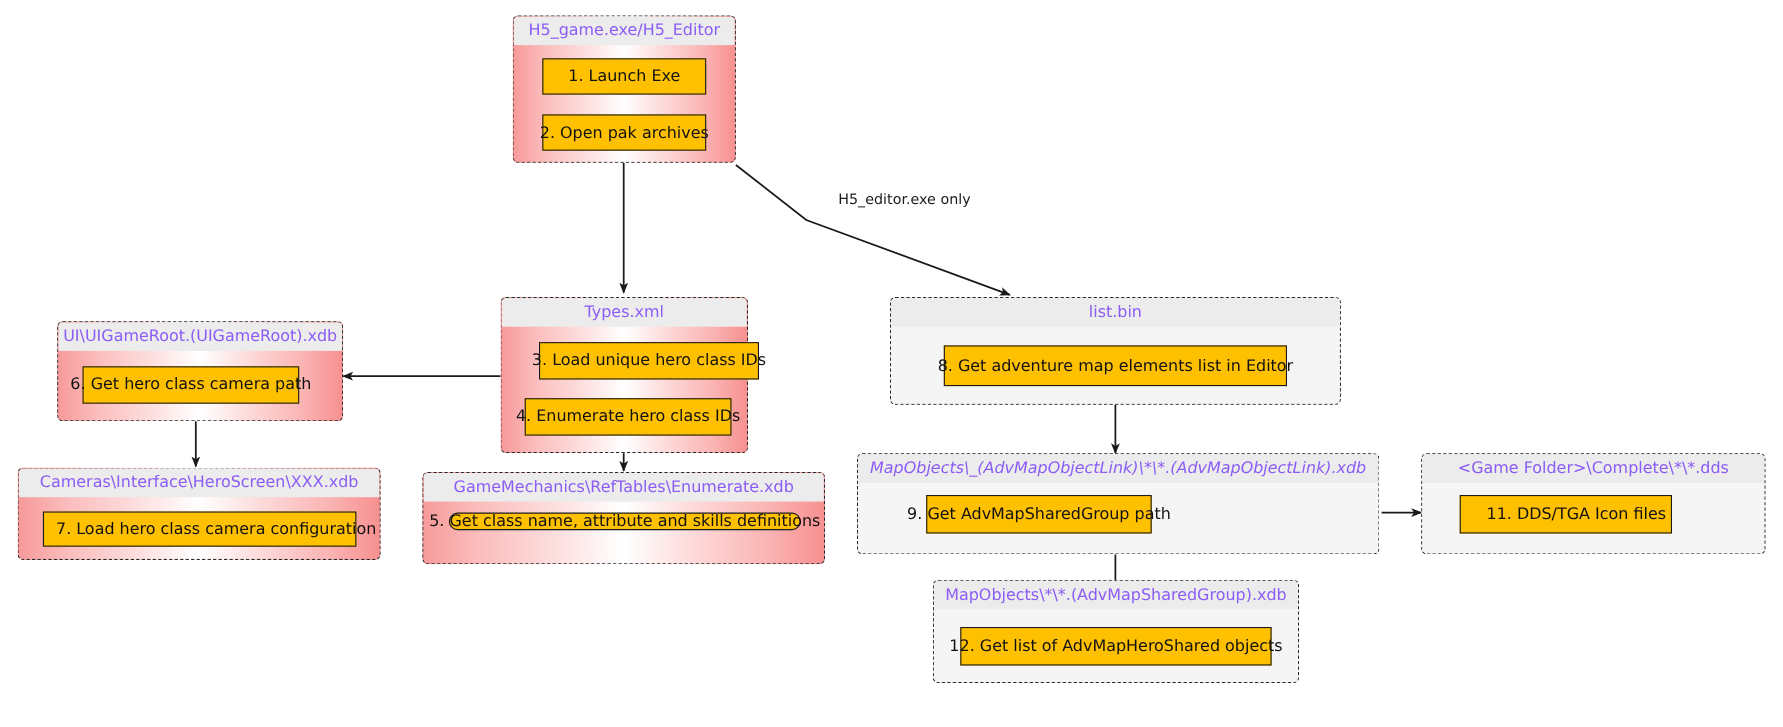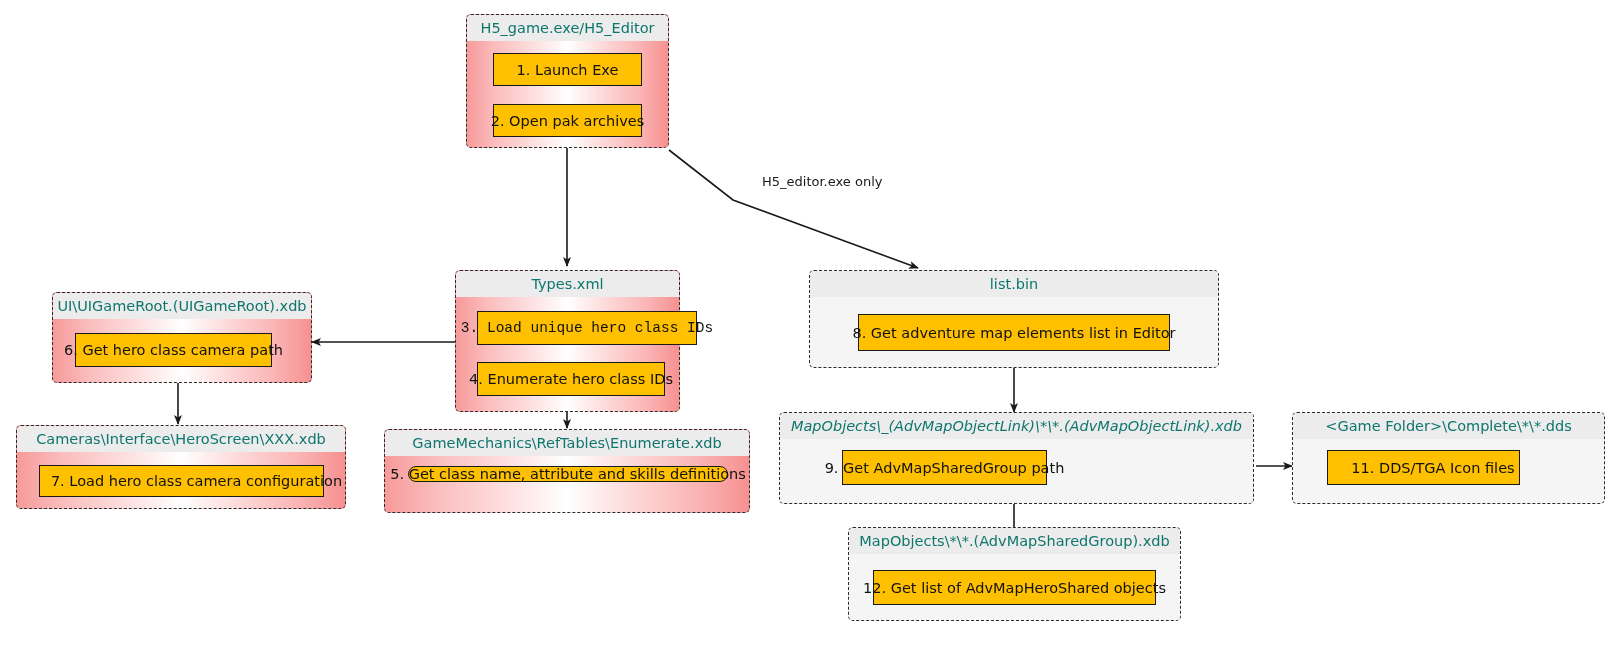--- a/index.html
+++ b/index.html
@@ -31,21 +31,21 @@
   .cluster.grey{
     background:#f5f5f5;
   }
   .cluster-title{
     position:absolute;
     left:0;right:0;top:0;
     height:26px;
     line-height:26px;
     text-align:center;
     font-size:14.5px;
-    color:#0f766e;
+    color:#8b5cf6;
     background:#ececec;
     white-space:nowrap;
     overflow:hidden;
   }
   .cluster.grey .cluster-title{background:#ececec;}
 
   
   .node{
     position:absolute;
     background:#ffc000;
@@ -127,21 +127,21 @@
 
   <div class="cluster pink" style="left:466px;top:14px;width:203px;height:134px;">
     <div class="cluster-title">H5_game.exe/H5_Editor</div>
   </div>
   <div class="node" style="left:493px;top:53px;width:149px;height:33px;">1. Launch Exe</div>
   <div class="node" style="left:493px;top:104px;width:149px;height:33px;">2. Open pak archives</div>
 
   <div class="cluster pink" style="left:455px;top:270px;width:225px;height:142px;">
     <div class="cluster-title">Types.xml</div>
   </div>
-  <div class="node" style="left:477px;top:311px;width:220px;height:34px;font-family:Liberation Mono, monospace;">3. Load unique hero class IDs</div>
+  <div class="node" style="left:490px;top:311px;width:200px;height:34px;">3. Load unique hero class IDs</div>
   <div class="node" style="left:477px;top:362px;width:188px;height:34px;">4. Enumerate hero class IDs</div>
 
   <div class="cluster pink" style="left:52px;top:292px;width:260px;height:91px;">
     <div class="cluster-title">UI\UIGameRoot.(UIGameRoot).xdb</div>
   </div>
   <div class="node" style="left:75px;top:333px;width:197px;height:34px;">6. Get hero class camera path</div>
 
   <div class="cluster pink" style="left:16px;top:425px;width:330px;height:84px;">
     <div class="cluster-title">Cameras\Interface\HeroScreen\XXX.xdb</div>
   </div>

